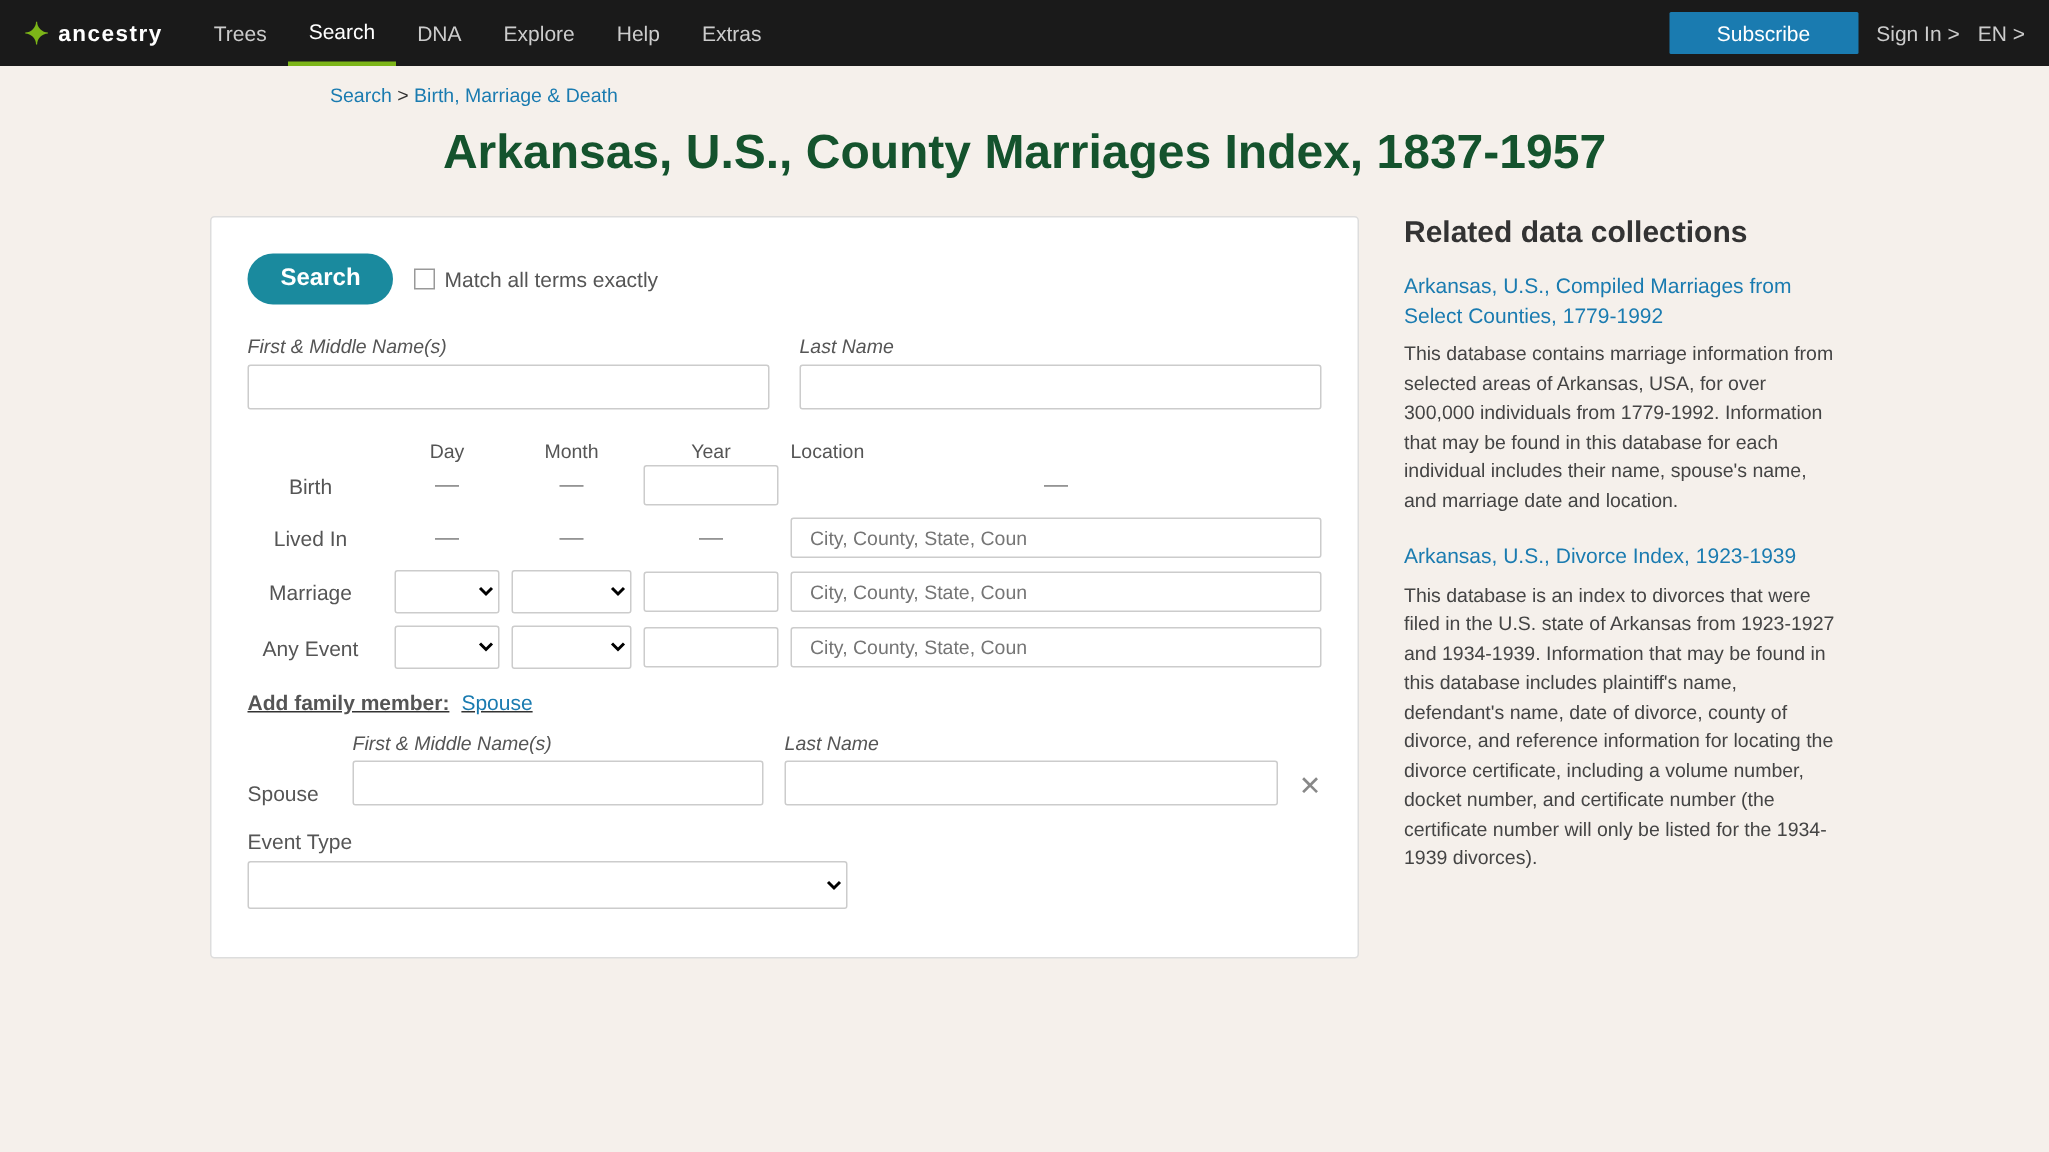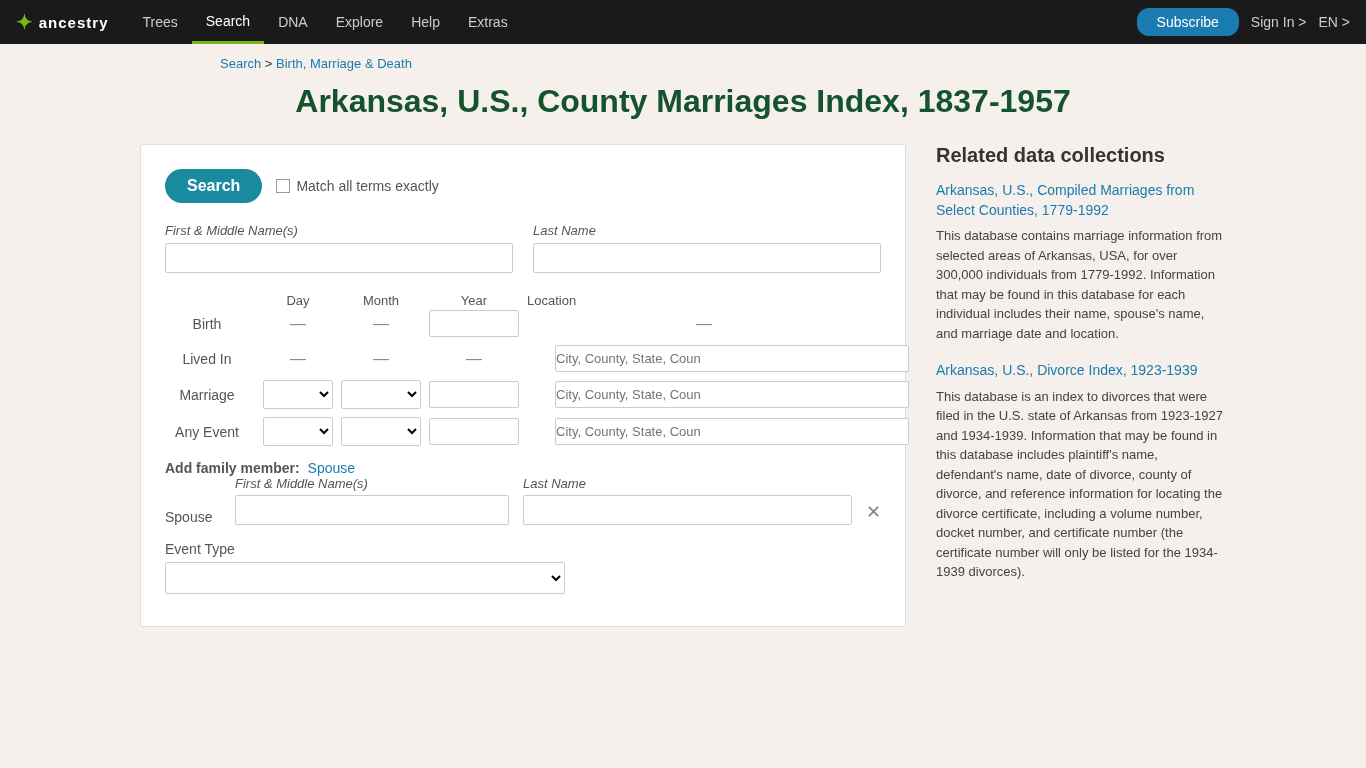--- a/index.html
+++ b/index.html
@@ -7,21 +7,21 @@
 
     
     nav { background: #1a1a1a; display: flex; align-items: center; height: 44px; padding: 0 16px; gap: 0; }
     .nav-logo { display: flex; align-items: center; gap: 6px; margin-right: 20px; }
     .nav-logo-icon { color: #7cb518; font-size: 20px; font-weight: bold; }
     .nav-logo-text { color: #fff; font-size: 15px; font-weight: bold; letter-spacing: 1px; }
     .nav-links { display: flex; gap: 0; flex: 1; }
     .nav-link { color: #ccc; text-decoration: none; padding: 0 14px; height: 44px; display: flex; align-items: center; font-size: 14px; }
     .nav-link.active { color: #fff; border-bottom: 3px solid #7cb518; }
     .nav-right { display: flex; align-items: center; gap: 12px; margin-left: auto; }
-    .btn-subscribe { background: #1a7bb0; color: #fff; border: none; padding: 6px 20px; border-radius: 12px; font-size: 14px; cursor: pointer; }
+    .btn-subscribe { background: #1a7bb0; color: #fff; border: none; padding: 6px 32px; border-radius: 1px; font-size: 14px; cursor: pointer; }
     .nav-signin { color: #ccc; font-size: 14px; cursor: pointer; }
     .nav-lang { color: #ccc; font-size: 14px; }
 
     
     .breadcrumb { padding: 12px 220px; font-size: 13px; }
     .breadcrumb a { color: #1a7bb0; text-decoration: none; }
 
     
     .page-wrap { display: flex; padding: 0 140px 40px; gap: 30px; }
     .left-col { flex: 1; }
@@ -45,24 +45,24 @@
     .text-input { width: 100%; border: 1px solid #ccc; padding: 6px 8px; font-size: 14px; border-radius: 2px; }
     .event-grid { display: grid; grid-template-columns: 90px 70px 80px 90px 1fr; align-items: center; gap: 8px; margin-bottom: 8px; }
     .event-label { font-size: 14px; color: #555; text-align: center; padding-right: 6px; }
     .col-headers { display: grid; grid-template-columns: 90px 70px 80px 90px 1fr; gap: 8px; margin-bottom: 2px; padding-left: 0; }
     .col-header { font-size: 13px; color: #555; text-align: center; }
     .col-header:first-child { visibility: hidden; }
     .col-header.loc { text-align: left; }
     .dash { text-align: center; color: #888; font-size: 16px; }
     select.event-select { width: 100%; border: 1px solid #ccc; padding: 5px 4px; font-size: 13px; border-radius: 2px; background: #fff; }
     .year-input { width: 100%; border: 1px solid #ccc; padding: 5px 6px; font-size: 13px; border-radius: 2px; }
-    .location-input { width: 100%; border: 1px solid #ccc; padding: 5px 0; font-size: 13px; border-radius: 2px; color: #aaa; margin-left: 28px; }
-
-    
-    .family-row { display: flex; align-items: center; gap: 8px; margin: 14px 0 0; }
+    .location-input { width: 100%; border: 1px solid #ccc; padding: 5px 12px; font-size: 13px; border-radius: 2px; color: #aaa; }
+
+    
+    .family-row { display: flex; align-items: center; gap: 8px; margin: 14px 0 12px; text-decoration: underline; }
     .family-label { font-size: 14px; color: #555; font-weight: bold; }
     .family-link { color: #1a7bb0; text-decoration: none; font-size: 14px; cursor: pointer; }
 
     .spouse-row { display: flex; align-items: flex-end; gap: 14px; margin-bottom: 16px; }
     .spouse-name-label { font-size: 14px; color: #555; width: 56px; flex-shrink: 0; padding-top: 22px; }
     .spouse-field-group { display: flex; flex-direction: column; gap: 4px; }
     .spouse-field-group .field-label { font-size: 13px; color: #555; }
     .spouse-first { flex: 1; }
     .spouse-last { flex: 1.2; }
     .close-btn { border: none; background: none; font-size: 18px; cursor: pointer; color: #888; padding-bottom: 2px; }

